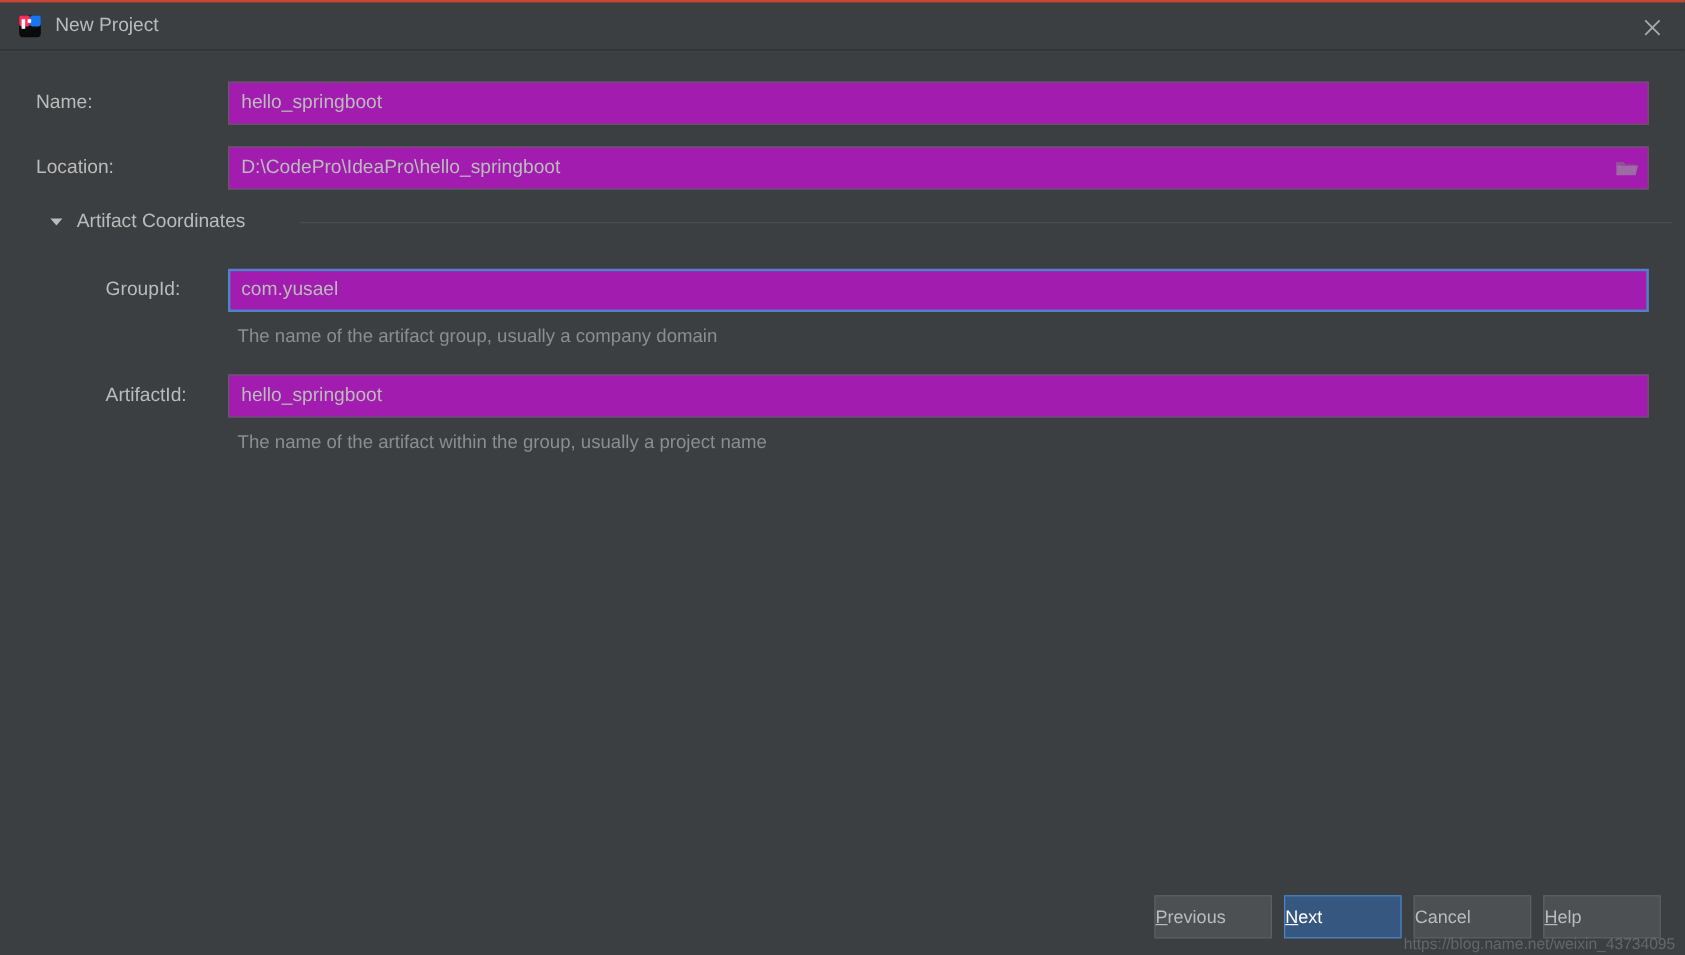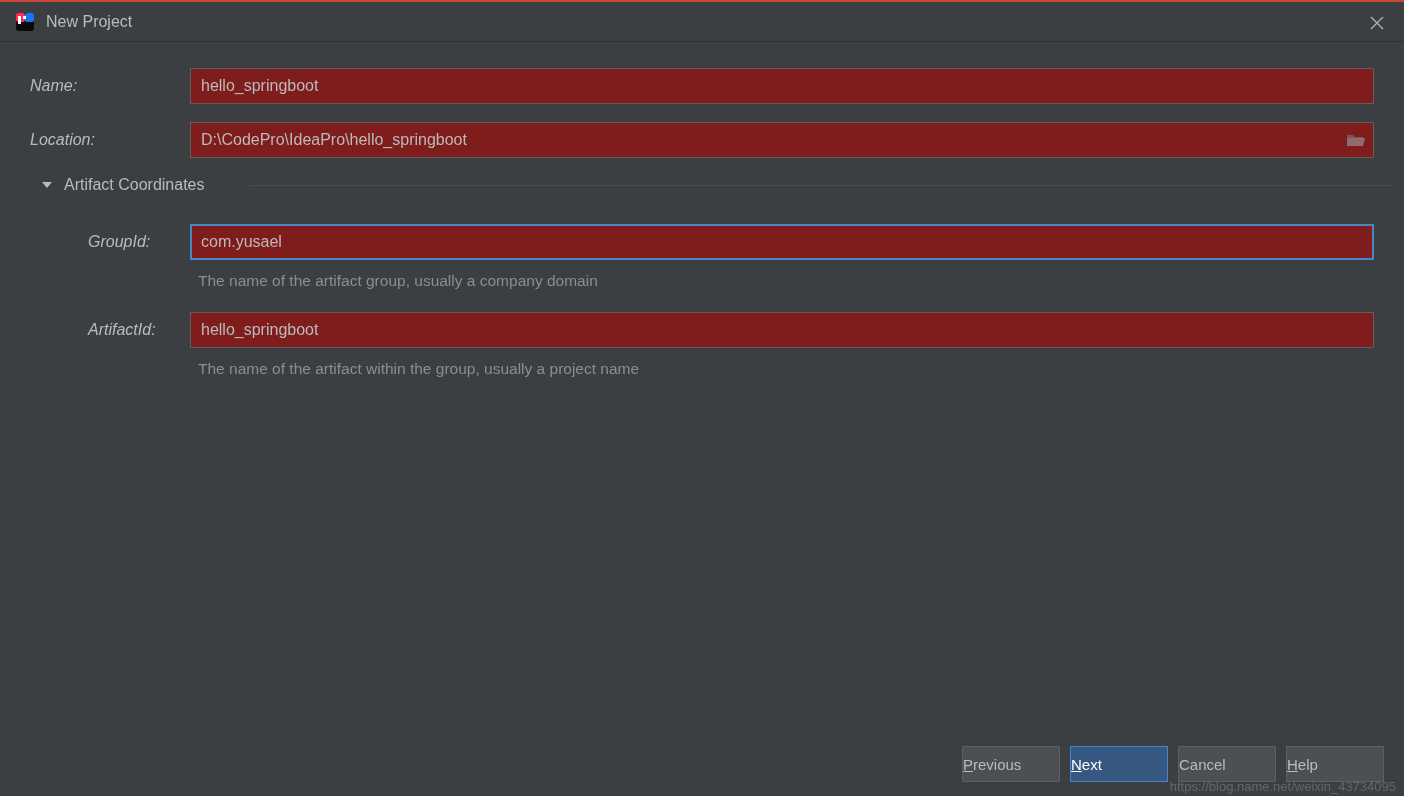--- a/index.html
+++ b/index.html
@@ -60,33 +60,32 @@
     display: flex;
     align-items: center;
     margin-bottom: 18px;
   }
   .form-row.with-hint { margin-bottom: 6px; }
   .label-col {
     width: 160px;
     flex: 0 0 160px;
     color: #bbbbbb;
     font-size: 16px;
-    font-style: italic;
   }
   .label-col.indent {
     padding-left: 58px;
   }
   .input-col {
     flex: 1;
     position: relative;
   }
   .text-input {
     width: 100%;
     height: 36px;
-    background: #7f1d1d;
+    background: #a21caf;
     border: 1px solid #5e6060;
     color: #bbbbbb;
     font-size: 16px;
     padding: 0 10px;
     outline: none;
     font-family: inherit;
   }
   .text-input.focused {
     border: 2px solid #4a86c7;
     padding: 0 9px;

